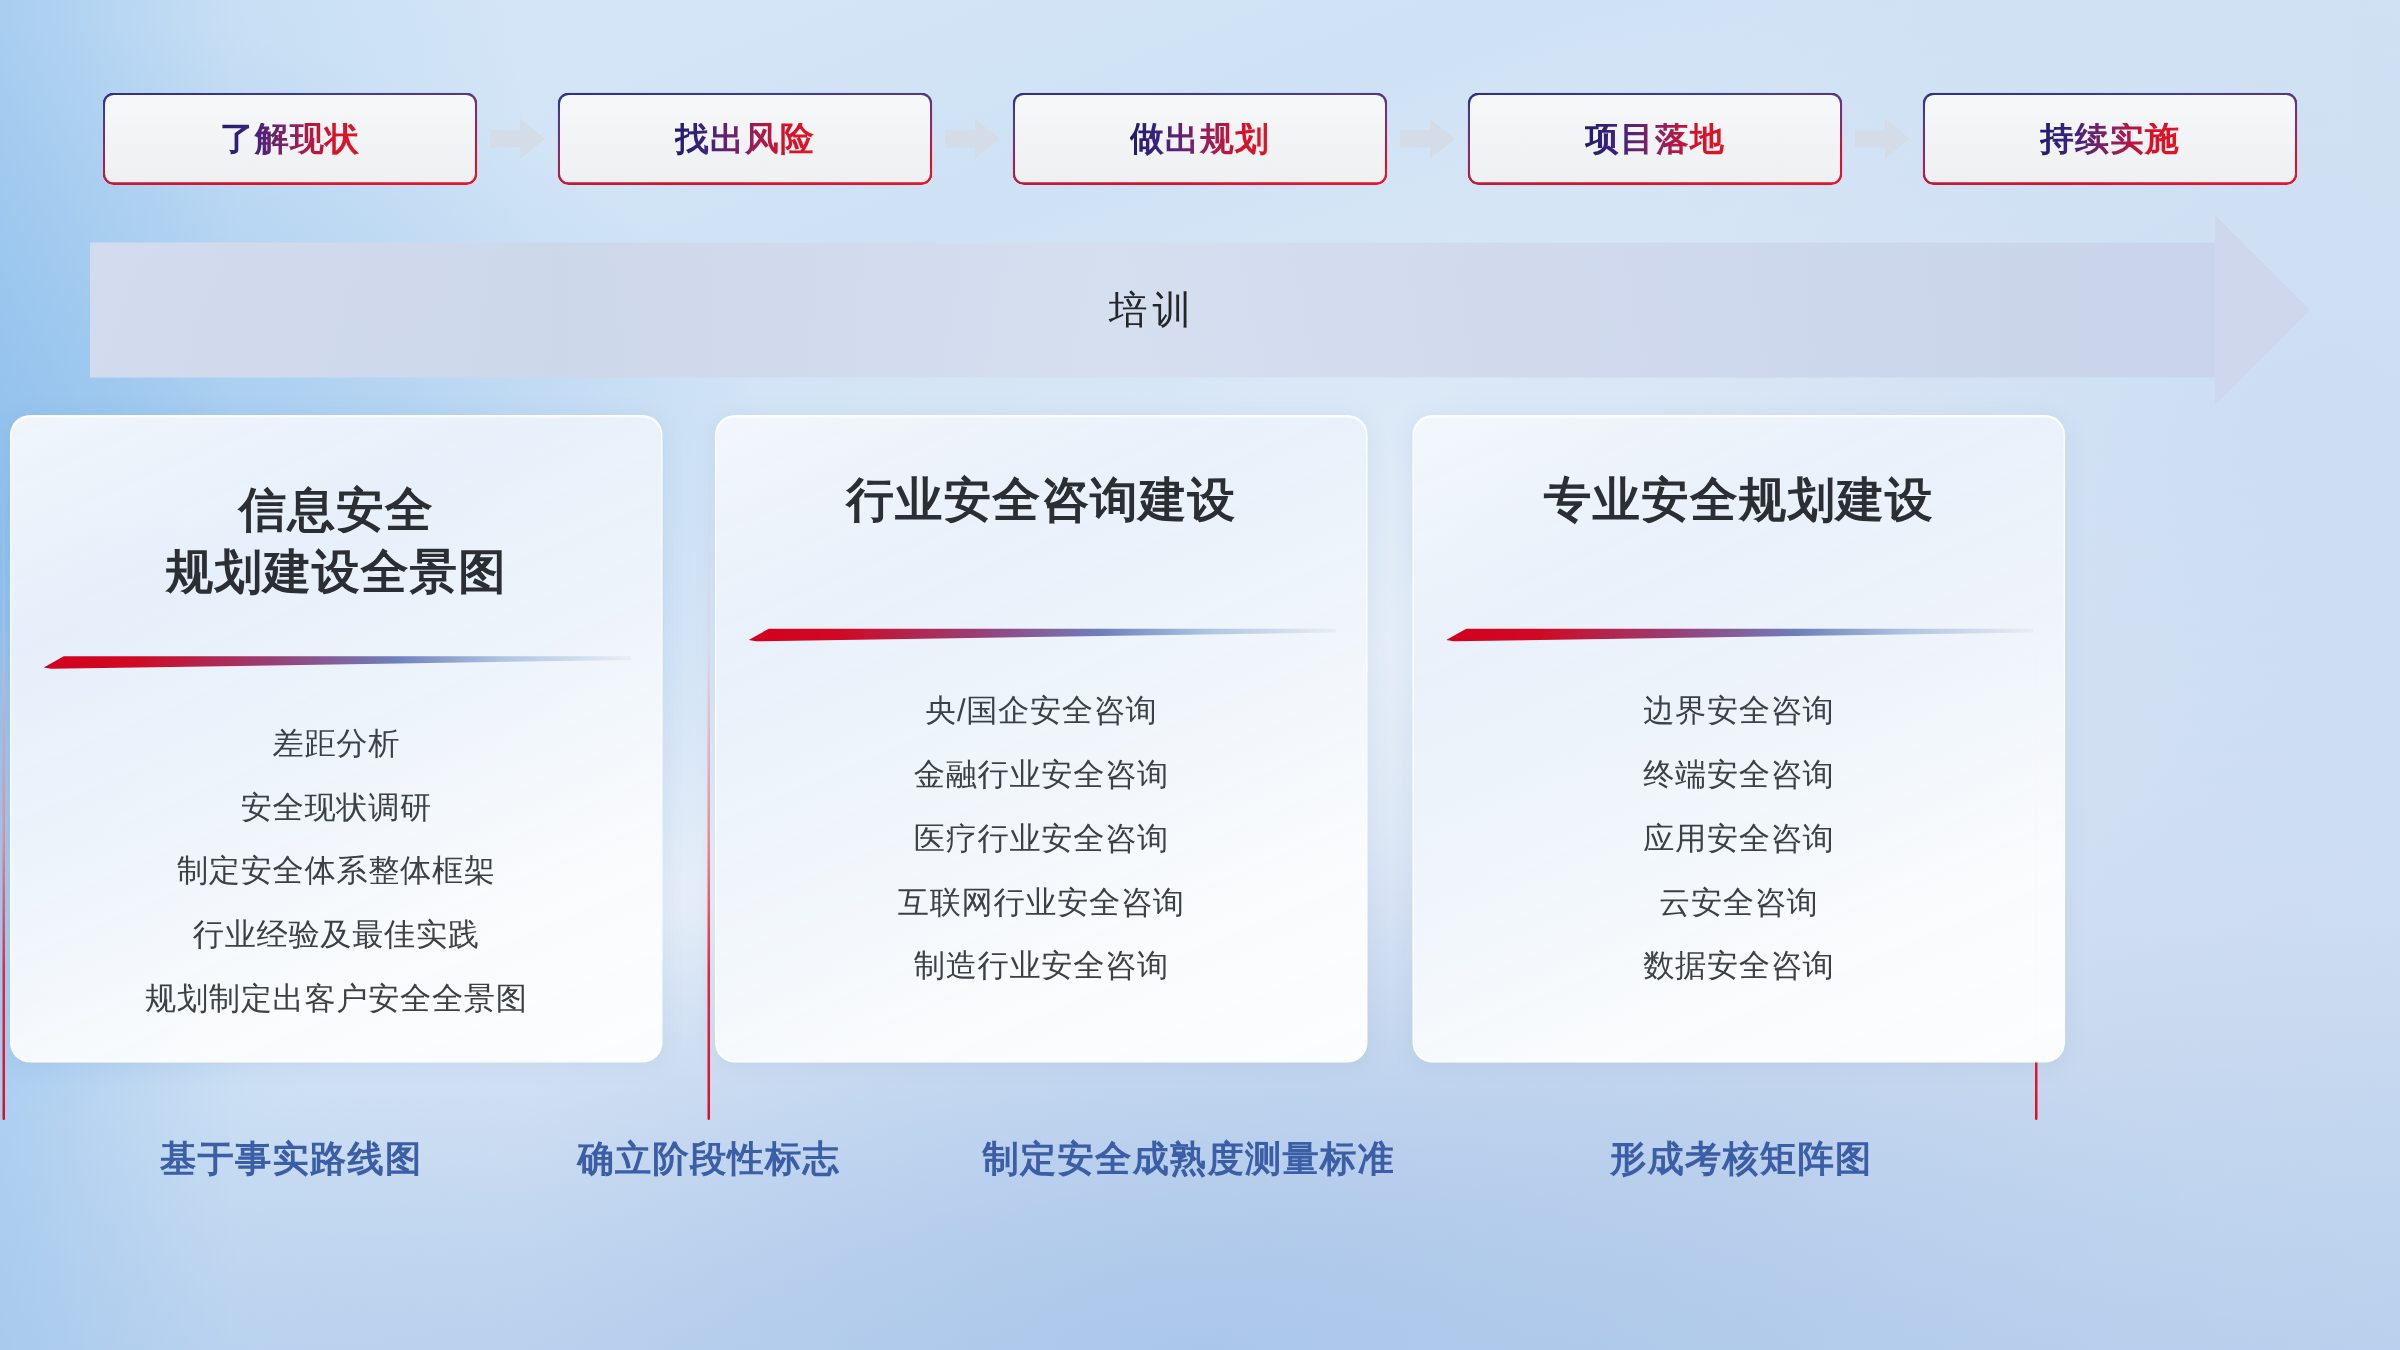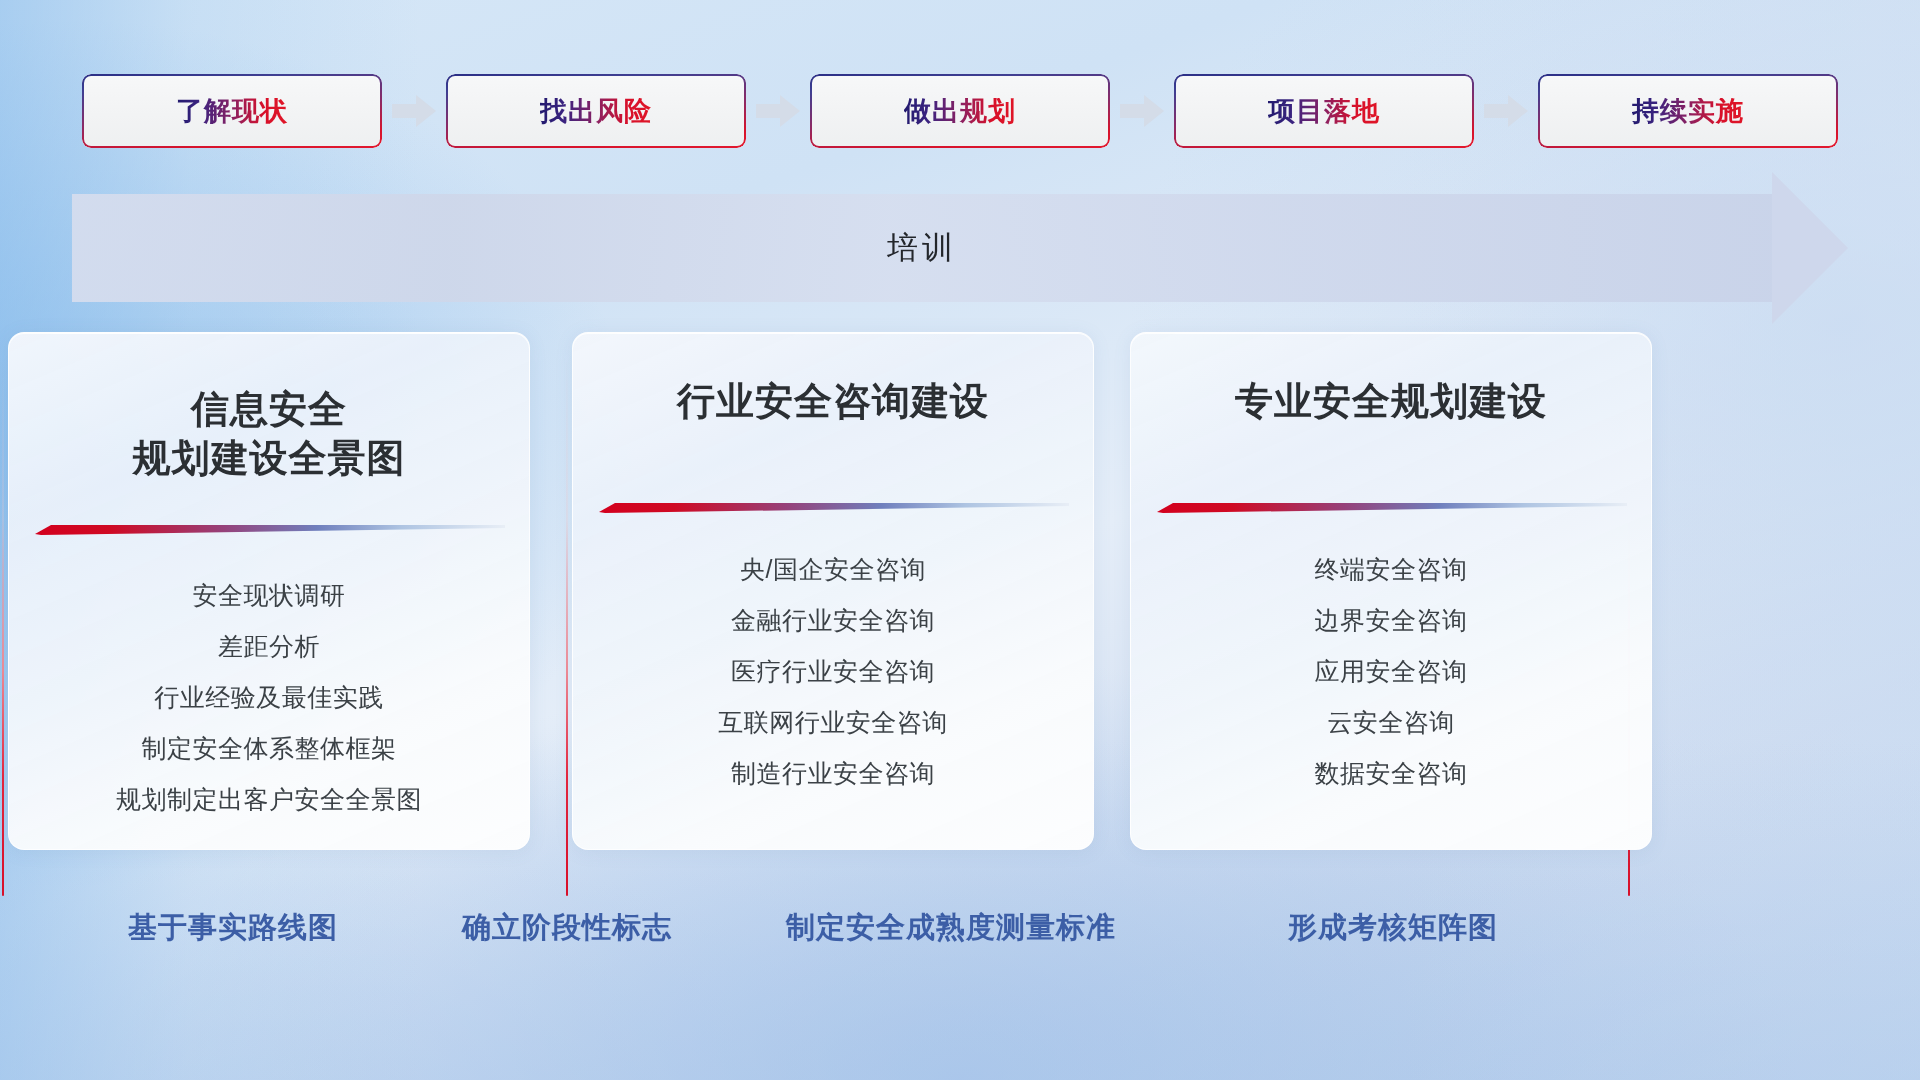--- a/index.html
+++ b/index.html
@@ -238,24 +238,24 @@
                   <stop offset="40%" stop-color="#96417a"></stop>
                   <stop offset="60%" stop-color="#6f7fbd"></stop>
                   <stop offset="78%" stop-color="#aec4e2"></stop>
                   <stop offset="100%" stop-color="#e8eef6"></stop>
                 </linearGradient>
               </defs>
               <path d="M0 10 L16 1 L470 1 L470 4 L6 11 Z" fill="url(#dg0)"></path>
             </svg>
           </div>
           <div class="card-list l-two">
+            <div class="list-item">差距分析</div>
             <div class="list-item">安全现状调研</div>
-            <div class="list-item">差距分析</div>
+            <div class="list-item">制定安全体系整体框架</div>
             <div class="list-item">行业经验及最佳实践</div>
-            <div class="list-item">制定安全体系整体框架</div>
             <div class="list-item">规划制定出客户安全全景图</div>
           </div>
         </div>
       </div>
     </div>
     <div class="card-wrap">
       <div class="card-accent left"></div>
       <div class="card">
         <div class="card-inner">
           <div class="card-title one-line">行业安全咨询建设</div>
@@ -298,22 +298,22 @@
                   <stop offset="40%" stop-color="#96417a"></stop>
                   <stop offset="60%" stop-color="#6f7fbd"></stop>
                   <stop offset="78%" stop-color="#aec4e2"></stop>
                   <stop offset="100%" stop-color="#e8eef6"></stop>
                 </linearGradient>
               </defs>
               <path d="M0 10 L16 1 L470 1 L470 4 L6 11 Z" fill="url(#dg2)"></path>
             </svg>
           </div>
           <div class="card-list ">
+            <div class="list-item">边界安全咨询</div>
             <div class="list-item">终端安全咨询</div>
-            <div class="list-item">边界安全咨询</div>
             <div class="list-item">应用安全咨询</div>
             <div class="list-item">云安全咨询</div>
             <div class="list-item">数据安全咨询</div>
           </div>
         </div>
       </div>
     </div>
   </div>
 
 <div class="captions" id="captions-row">

